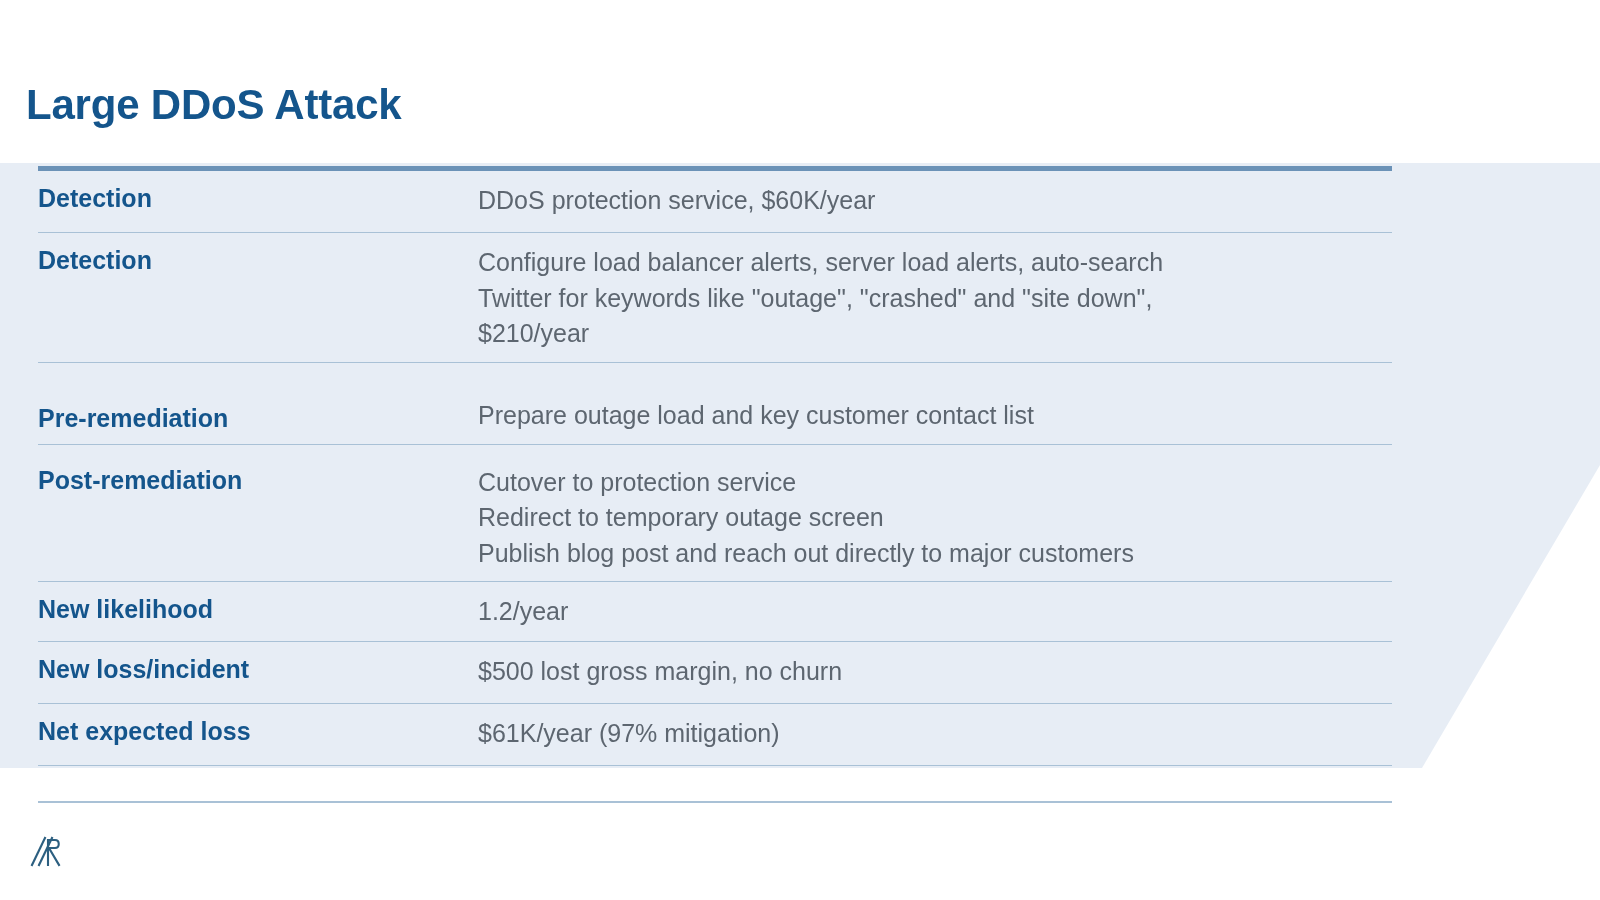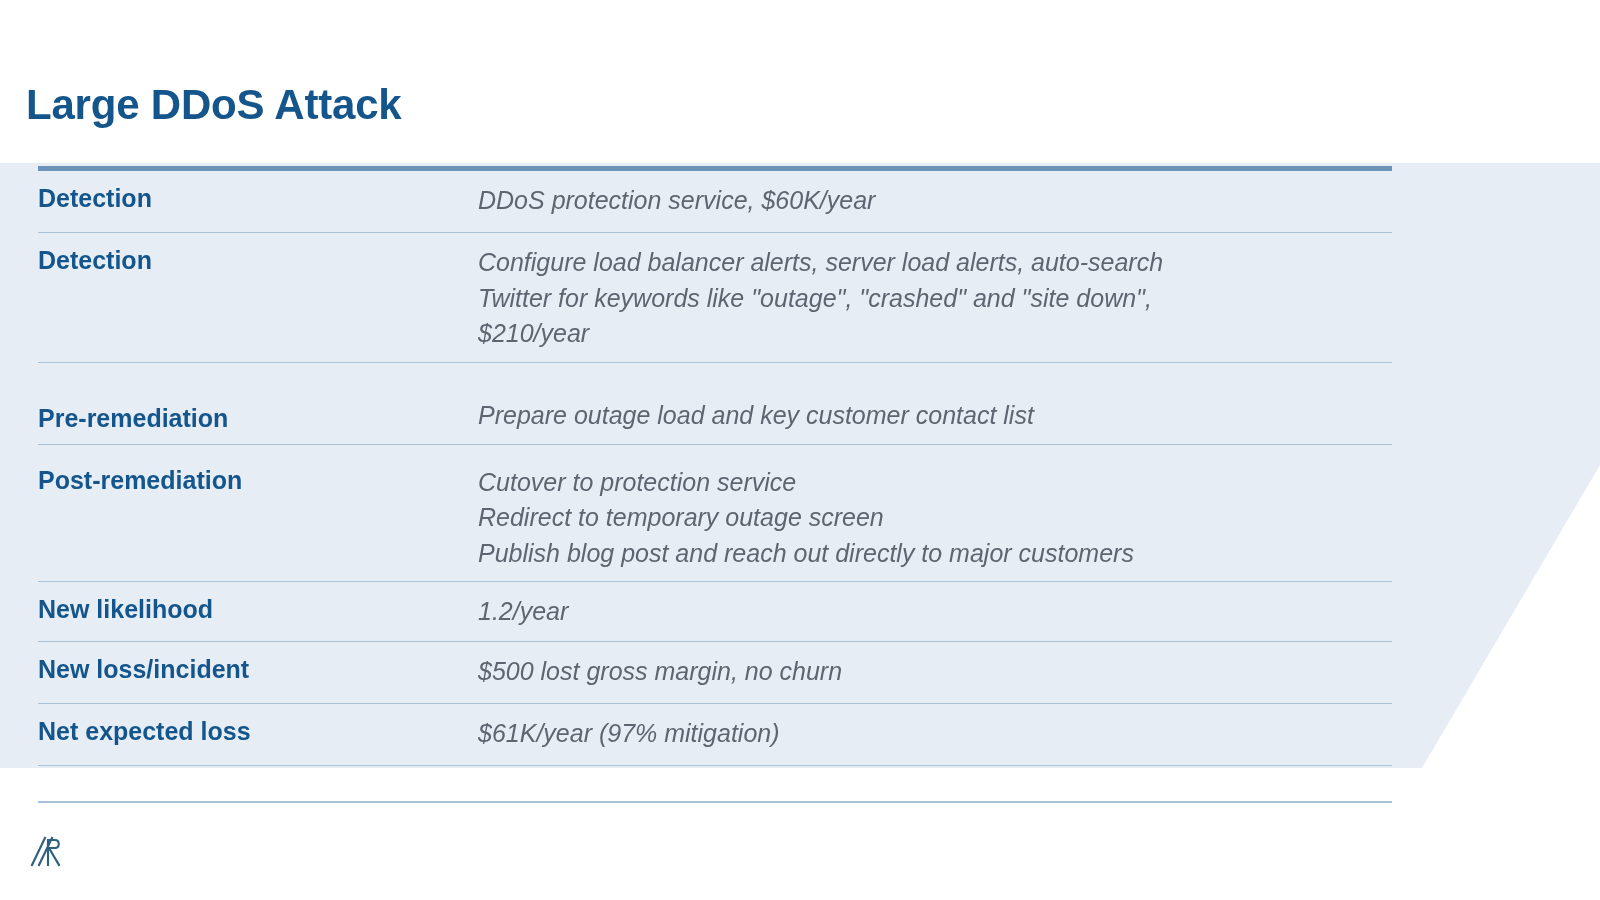--- a/index.html
+++ b/index.html
@@ -75,21 +75,20 @@
   .tvalue {
     flex: 1 1 auto;
     font-size: 25px;
     font-weight: normal;
     color: #5d6670;
     padding-top: 12px;
     padding-bottom: 10px;
     line-height: 1.42;
     box-sizing: border-box;
     white-space: pre-line;
-    font-style: italic;
   }
   
   .r-prevention        { min-height: 62px; }
   .r-detection         { min-height: 118px; }
   .r-pre-remediation   { min-height: 82px; align-items: flex-end; }
   .r-post-remediation  { min-height: 118px; margin-top: 8px; }
   .r-new-likelihood    { min-height: 60px; }
   .r-new-loss          { min-height: 62px; }
   .r-net-expected-loss { min-height: 62px; }
 

